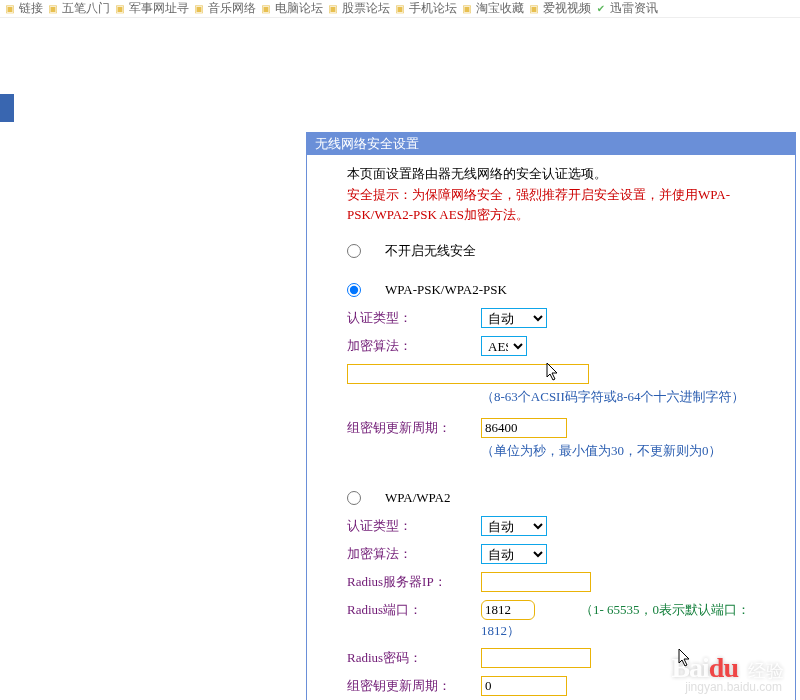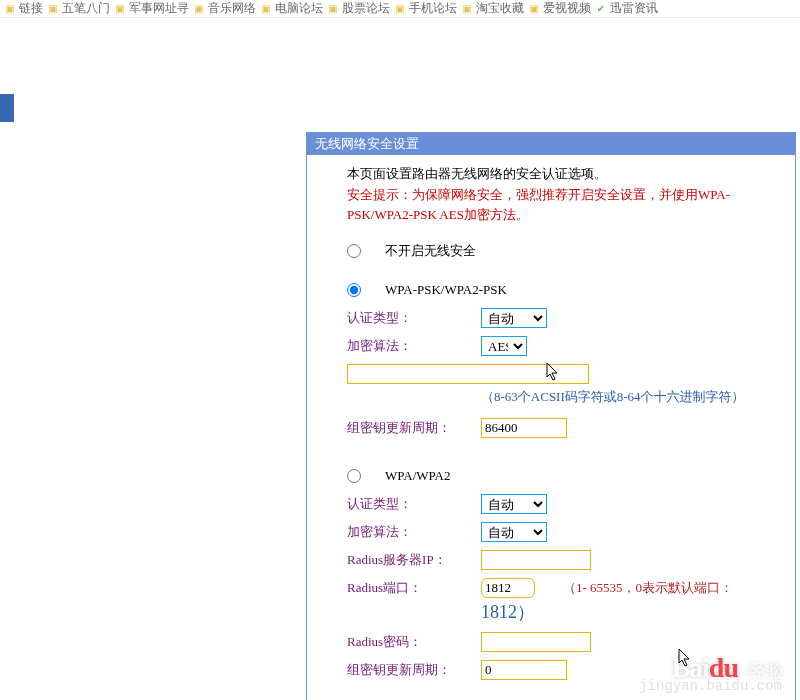--- a/index.html
+++ b/index.html
@@ -110,22 +110,22 @@
     .txt-ip { width: 110px; }
     .txt-port { width: 54px; border-radius: 6px; }
     .txt-radpw { width: 110px; }
     
     .hint {
       color: #2a5db0;
       font-size: 13px;
       margin-top: 4px;
       margin-left: 134px;
     }
-    .hint-inline { color: #b91c1c; font-size: 13px; margin-left: 20px; }
-    .hint-cont { color: #2a5db0; font-size: 18px; margin-left: 134px; margin-top: 2px; }
+    .hint-inline { color: #15803d; font-size: 13px; margin-left: 37px; }
+    .hint-cont { color: #2a5db0; font-size: 13px; margin-left: 134px; margin-top: 2px; }
     
     .cursor {
       position: absolute;
       pointer-events: none;
       z-index: 100;
     }
     .cursor2 {
       position: absolute;
       pointer-events: none;
       z-index: 100;
@@ -138,21 +138,21 @@
       display: flex;
       align-items: baseline;
       color: rgba(255,255,255,0.95);
       text-shadow: 0 0 4px rgba(0,0,0,0.25);
       font-family: Arial, sans-serif;
       opacity: 0.9;
     }
     .wm-baidu { font-size: 28px; font-weight: bold; letter-spacing: -1px; text-align: right; }
     .wm-ai { color: #e33; }
     .wm-jy { font-size: 18px; margin-left: 10px; }
-    .wm-url { position: absolute; right: 18px; bottom: 6px; font-size: 14px; color: rgba(220,220,220,0.9); font-family: Liberation Mono, monospace; }
+    .wm-url { position: absolute; right: 18px; bottom: 6px; font-size: 12px; color: rgba(220,220,220,0.9); font-family: Liberation Sans, sans-serif; }
   </style>
 </head>
 <body>
 
 <div class="bookmarks-bar">
   <span class="bookmark-item">
       <span class="bookmark-icon icon-folder">▣</span>
       <span>链接</span>
     </span>
   <span class="bookmark-item">
@@ -233,20 +233,21 @@
           <input type="text" class="txt-psk" value="00000000" style="">
         </span>
       </div>
       <div class="hint">（8-63个ACSII码字符或8-64个十六进制字符）</div>
       <div class="field-row" style="margin-top:12px">
         <span class="field-label">组密钥更新周期：</span>
         <span class="field-control">
           <input type="text" class="txt-group" value="86400" style="">
         </span>
       </div>
+      <div class="hint">（单位为秒，最小值为30，不更新则为0）</div>
 
       <div class="radio-row" style="margin-top:30px">
         <input type="radio" name="sec" style="">
         <span>WPA/WPA2</span>
       </div>
       <div class="field-row first">
         <span class="field-label">认证类型：</span>
         <span class="field-control">
           <select class="sel-wide">
             <option>自动</option>

